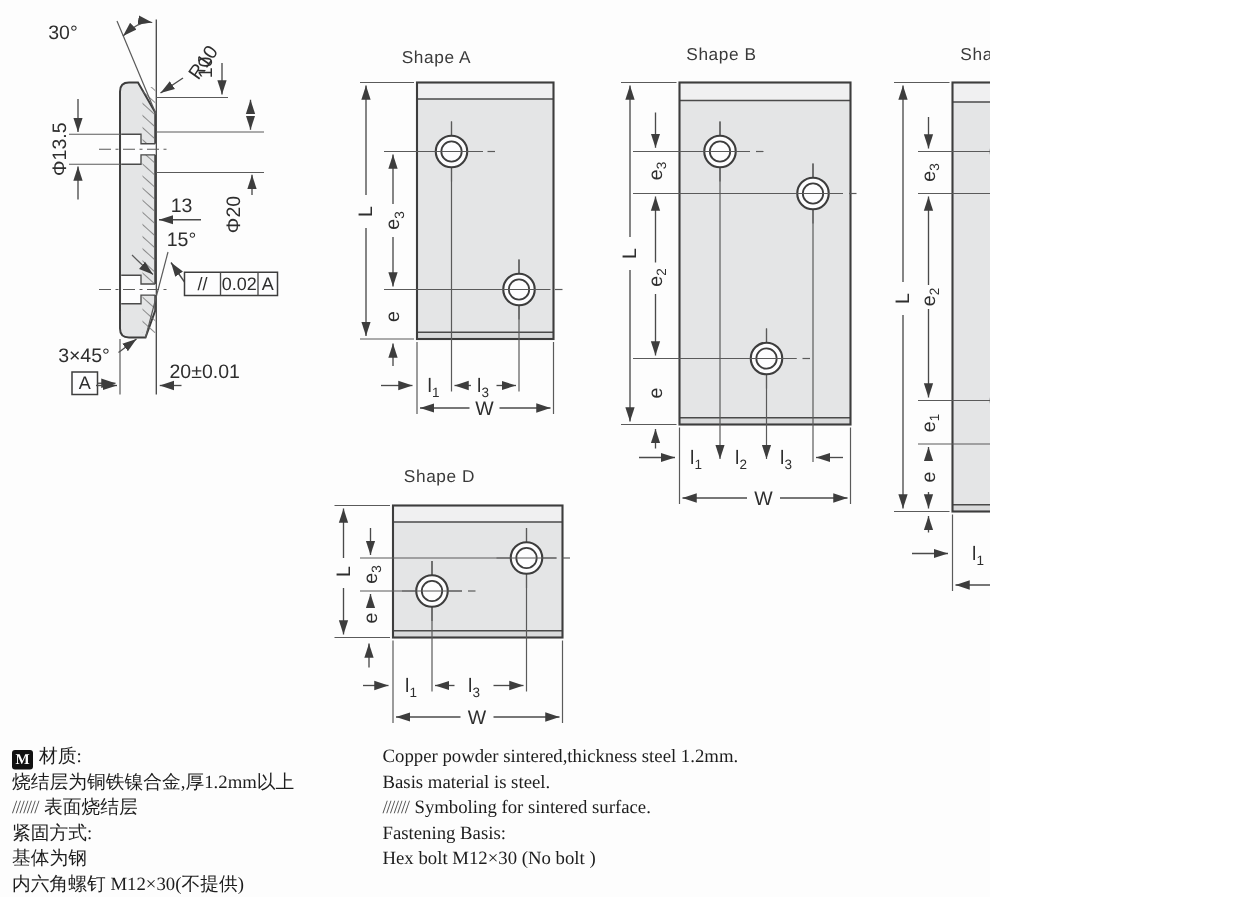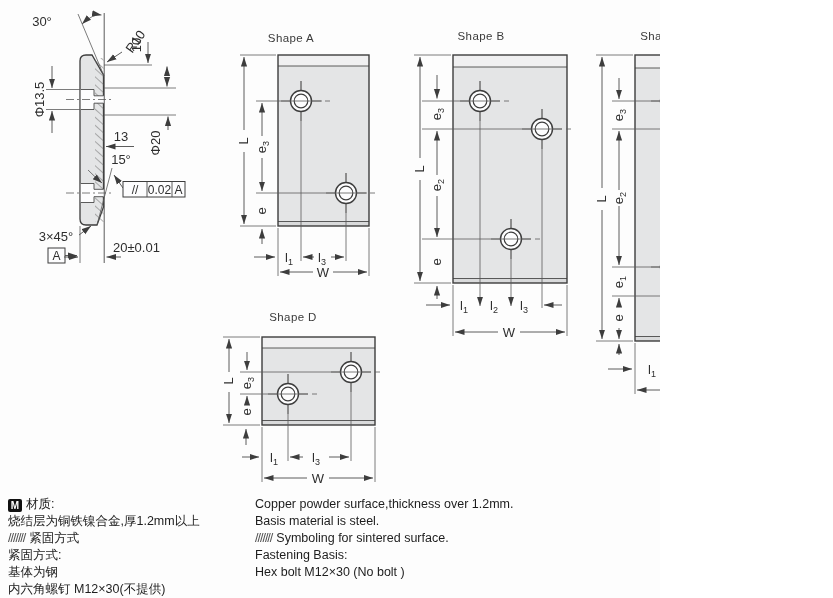--- a/index.html
+++ b/index.html
@@ -7,21 +7,21 @@
           font-family:"Liberation Sans","DejaVu Sans",sans-serif;}
   svg{position:absolute;left:0;top:0;}
   svg text{fill:#2e2e2e;font-family:"Liberation Sans","DejaVu Sans",sans-serif;}
   .ttl{font-size:11.5px;letter-spacing:.4px;fill:#3a3a3a;}
   .dim{font-size:13px;}
   .dims{font-size:12px;}
   .sub{font-size:9px;}
   .ln{stroke:#4a4a4a;stroke-width:.9;fill:none;}
   .thin{stroke:#5a5a5a;stroke-width:.8;fill:none;}
   .out{stroke:#3d3d3d;stroke-width:1.4;fill:none;}
-  .notes{position:absolute;top:496px;font-size:12.5px;color:#1d1d1d;line-height:17px;white-space:nowrap;}
+  .notes{position:absolute;top:496px;font-size:12.5px;color:#1d1d1d;line-height:17px;white-space:nowrap;font-family:Liberation Serif, serif;}
   .notes-cn{left:8px;}
   .notes-en{left:255px;}
   .m-icon{display:inline-block;width:14px;height:13px;background:#111;color:#fff;font-size:10px;
           font-weight:bold;text-align:center;line-height:13px;border-radius:2px;margin-right:4px;
           vertical-align:-1px;}
   .hatchtxt{letter-spacing:-1px;color:#4d4d4d;margin-right:4px;}
 </style>
 </head>
 <body>
 
@@ -287,25 +287,25 @@
     <line x1="329" y1="457" x2="349" y2="457" class="ln" marker-end="url(#ah)"></line>
     <line x1="307" y1="478" x2="264" y2="478" class="ln" marker-end="url(#ah)"></line>
     <text class="dim" x="318" y="482.5" text-anchor="middle">W</text>
     <line x1="329" y1="478" x2="373" y2="478" class="ln" marker-end="url(#ah)"></line>
   </g>
 </svg>
 
 <div class="notes notes-cn">
   <div><span class="m-icon">M</span><span>材质:</span></div>
   <div>烧结层为铜铁镍合金,厚1.2mm以上</div>
-  <div><span class="hatchtxt">///////</span><span>紧固方式</span></div>
+  <div><span class="hatchtxt">///////</span><span>表面烧结层</span></div>
   <div>紧固方式:</div>
   <div>基体为钢</div>
   <div>内六角螺钉 M12×30(不提供)</div>
 </div>
 <div class="notes notes-en">
-  <div>Copper powder surface,thickness over 1.2mm.</div>
+  <div>Copper powder sintered,thickness steel 1.2mm.</div>
   <div>Basis material is steel.</div>
   <div><span class="hatchtxt">///////</span><span>Symboling for sintered surface.</span></div>
   <div>Fastening Basis:</div>
   <div>Hex bolt M12×30 (No bolt )</div>
 </div>
 </div>
 
 </body></html>

